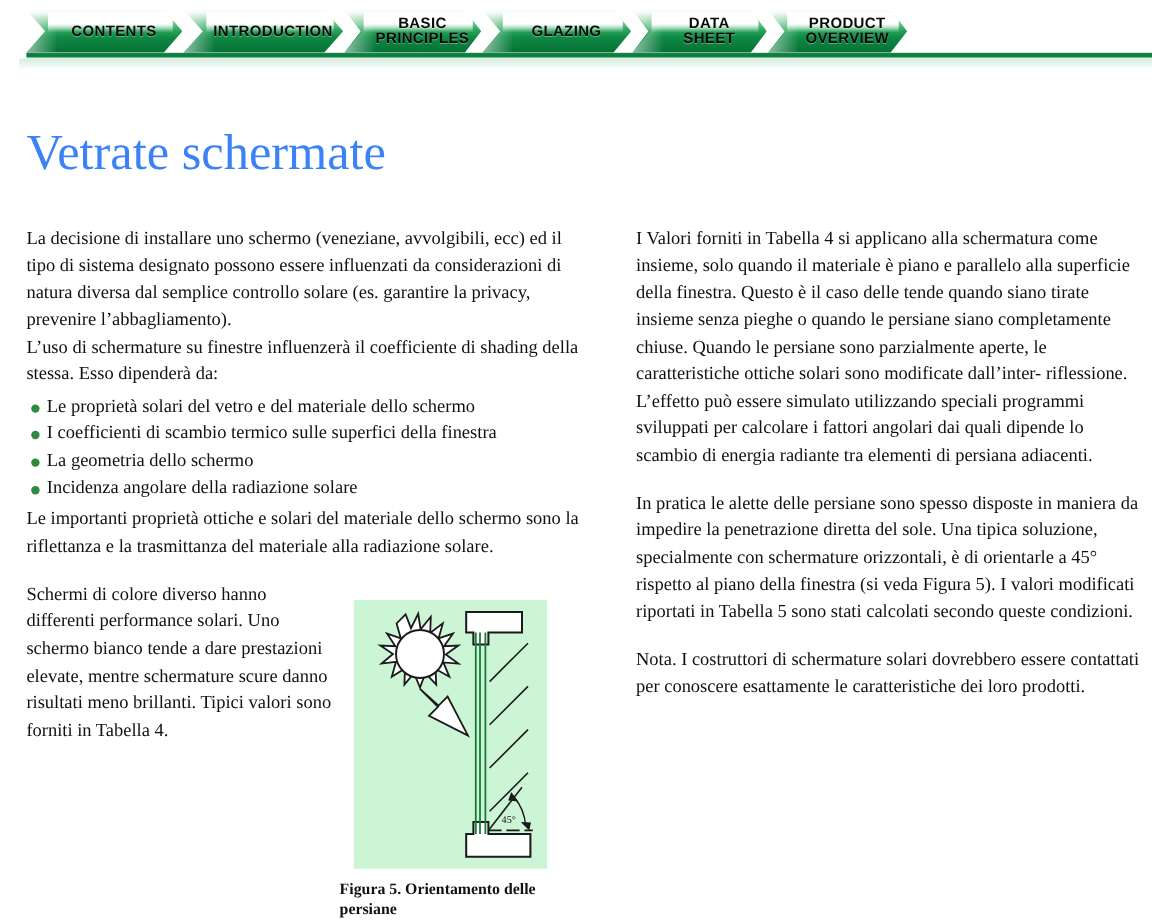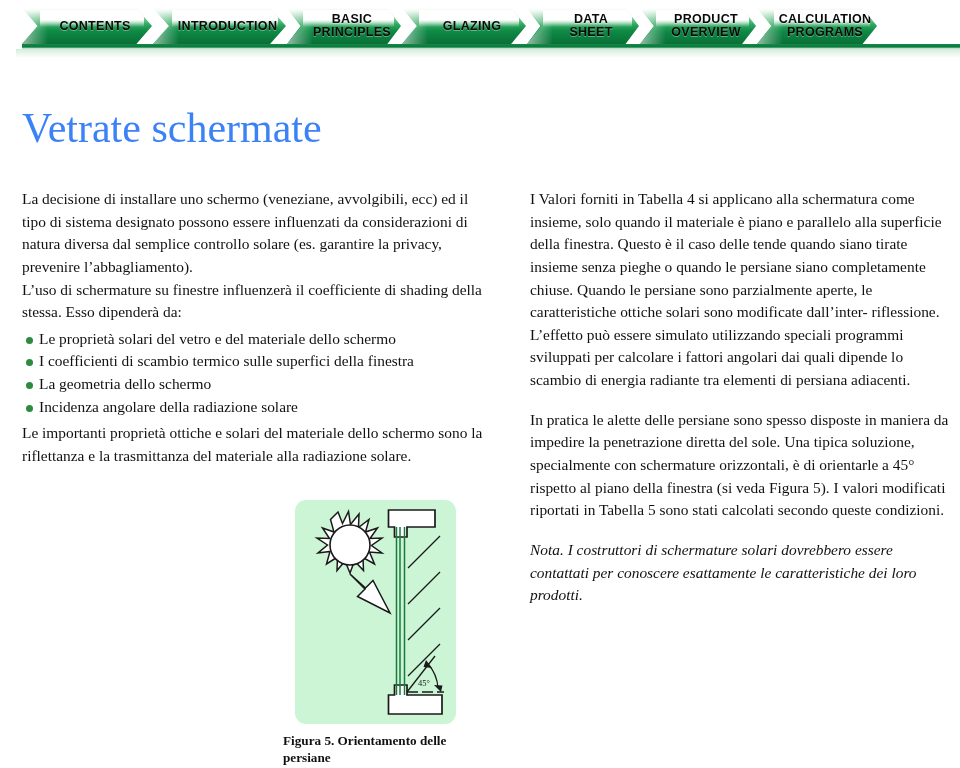--- a/index.html
+++ b/index.html
@@ -157,32 +157,30 @@
     content: "";
     position: absolute;
     left: 0;
     top: 9px;
     width: 7px;
     height: 7px;
     border-radius: 50%;
     background: #2d8a3e;
   }
   .note {
-    font-style: italic;
   }
 
   
   #figure {
     position: absolute;
     left: 295px;
     top: 500px;
     width: 161px;
     height: 224px;
     background: #ccf5d6;
-    border-radius: 11px;
   }
   #figure svg { display: block; }
   #figure-caption {
     position: absolute;
     left: 283px;
     top: 732px;
     width: 190px;
     font-family: "Liberation Serif", serif;
     font-weight: bold;
     font-size: 13.2px;
@@ -229,26 +227,20 @@
       </div>
     </div>
 
     <div class="nav-tab" style="width:116px">
       <div class="label">
         <span>PRODUCT</span>
         <span>OVERVIEW</span>
       </div>
     </div>
 
-    <div class="nav-tab" style="width:120px">
-      <div class="label">
-        <span>CALCULATION</span>
-        <span>PROGRAMS</span>
-      </div>
-    </div>
 
   </div>
   <div id="nav-baseline"></div>
   <div id="nav-underfade"></div>
 </div>
 
 <div id="page-title">Vetrate schermate</div>
 
 <div class="col" id="col-left">
 
@@ -258,20 +250,21 @@
 
   <ul class="bullets">
     <li><span>Le proprietà solari del vetro e del materiale dello schermo</span></li>
     <li><span>I coefficienti di scambio termico sulle superfici della finestra</span></li>
     <li><span>La geometria dello schermo</span></li>
     <li><span>Incidenza angolare della radiazione solare</span></li>
   </ul>
 
   <p class="para">Le importanti proprietà ottiche e solari del materiale dello schermo sono la riflettanza e la trasmittanza del materiale alla radiazione solare.</p>
 
+  <p class="para gap narrow">Schermi di colore diverso hanno differenti performance solari. Uno schermo bianco tende a dare prestazioni elevate, mentre schermature scure danno risultati meno brillanti. Tipici valori sono forniti in Tabella 4.</p>
 
 </div>
 
 <div class="col" id="col-right">
 
   <p class="para">I Valori forniti in Tabella 4 si applicano alla schermatura come insieme, solo quando il materiale è piano e parallelo alla superficie della finestra. Questo è il caso delle tende quando siano tirate insieme senza pieghe o quando le persiane siano completamente chiuse. Quando le persiane sono parzialmente aperte, le caratteristiche ottiche solari sono modificate dall’inter- riflessione. L’effetto può essere simulato utilizzando speciali programmi sviluppati per calcolare i fattori angolari dai quali dipende lo scambio di energia radiante tra elementi di persiana adiacenti.</p>
 
   <p class="para gap">In pratica le alette delle persiane sono spesso disposte in maniera da impedire la penetrazione diretta del sole. Una tipica soluzione, specialmente con schermature orizzontali, è di orientarle a 45° rispetto al piano della finestra (si veda Figura 5). I valori modificati riportati in Tabella 5 sono stati calcolati secondo queste condizioni.</p>
 
   <p class="para gap note">Nota. I costruttori di schermature solari dovrebbero essere contattati per conoscere esattamente le caratteristiche dei loro prodotti.</p>

